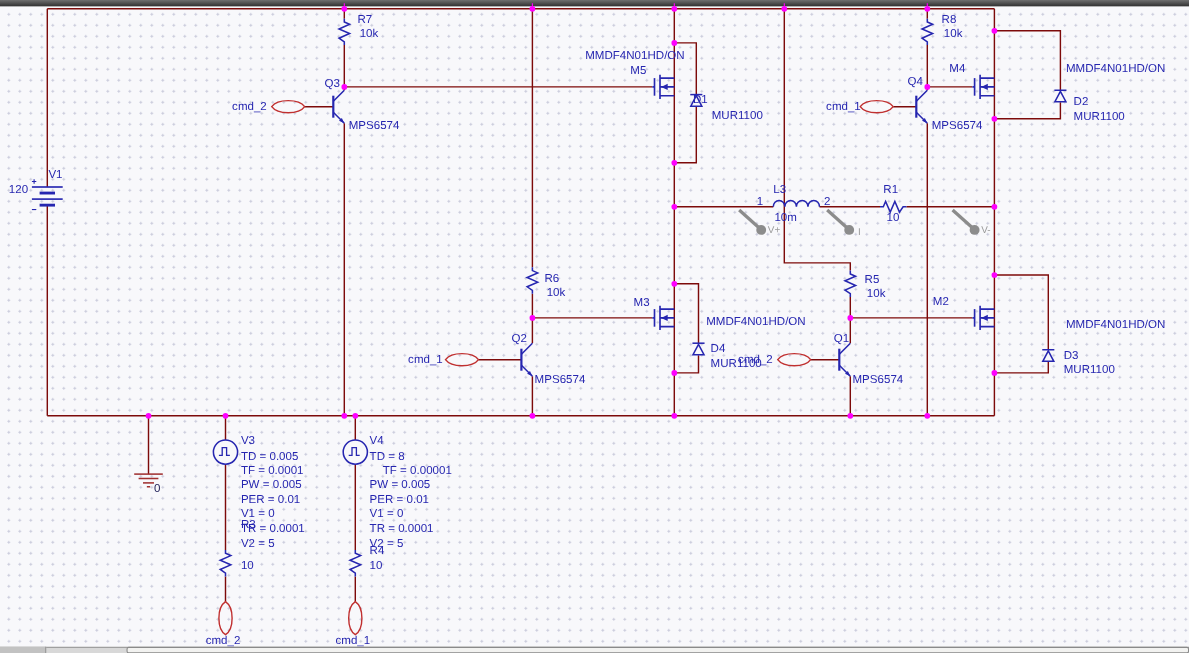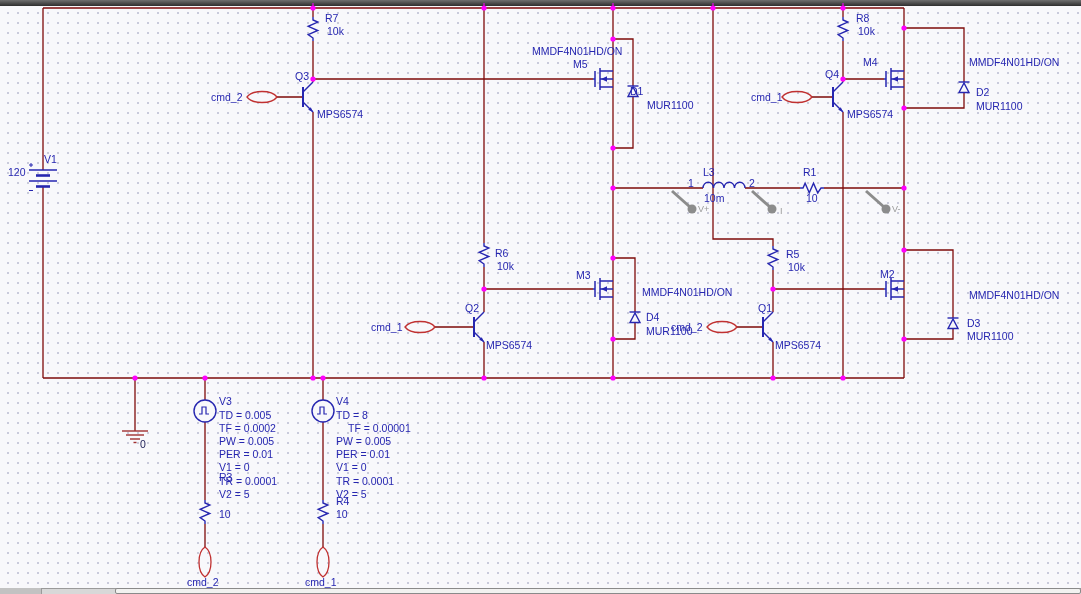--- a/index.html
+++ b/index.html
@@ -220,33 +220,33 @@
 <div class="lbl" style="left:576px;top:269px">M3</div>
 <div class="lbl" style="left:642px;top:286px">MMDF4N01HD/ON</div>
 <div class="lbl" style="left:646px;top:311px">D4</div>
 <div class="lbl" style="left:646px;top:325px">MUR1100</div>
 <div class="lbl" style="left:465px;top:302px">Q2</div>
 <div class="lbl" style="left:486px;top:339px">MPS6574</div>
 <div class="lbl" style="left:371px;top:321px">cmd_1</div>
 
 <div class="lbl" style="left:786px;top:248px">R5</div>
 <div class="lbl" style="left:788px;top:261px">10k</div>
-<div class="lbl" style="left:880px;top:268px">M2</div>
+<div class="lbl" style="left:848px;top:268px">M2</div>
 <div class="lbl" style="left:969px;top:289px">MMDF4N01HD/ON</div>
 <div class="lbl" style="left:967px;top:317px">D3</div>
 <div class="lbl" style="left:967px;top:330px">MUR1100</div>
 <div class="lbl" style="left:758px;top:302px">Q1</div>
 <div class="lbl" style="left:775px;top:339px">MPS6574</div>
 <div class="lbl" style="left:671px;top:321px">cmd_2</div>
 
 <div class="lbl gnd-lbl" style="left:140px;top:438px">0</div>
 
 <div class="lbl" style="left:219px;top:395px">V3</div>
 <div class="lbl" style="left:219px;top:409px">TD = 0.005</div>
-<div class="lbl" style="left:219px;top:422px">TF = 0.0002</div>
+<div class="lbl" style="left:219px;top:422px">TF = 0.0001</div>
 <div class="lbl" style="left:219px;top:435px">PW = 0.005</div>
 <div class="lbl" style="left:219px;top:448px">PER = 0.01</div>
 <div class="lbl" style="left:219px;top:461px">V1 = 0</div>
 <div class="lbl" style="left:219px;top:475px">TR = 0.0001</div>
 <div class="lbl" style="left:219px;top:488px">V2 = 5</div>
 <div class="lbl" style="left:219px;top:471px;margin-top:0">R3</div>
 <div class="lbl" style="left:219px;top:508px">10</div>
 <div class="lbl" style="left:187px;top:576px">cmd_2</div>
 
 <div class="lbl" style="left:336px;top:395px">V4</div>

